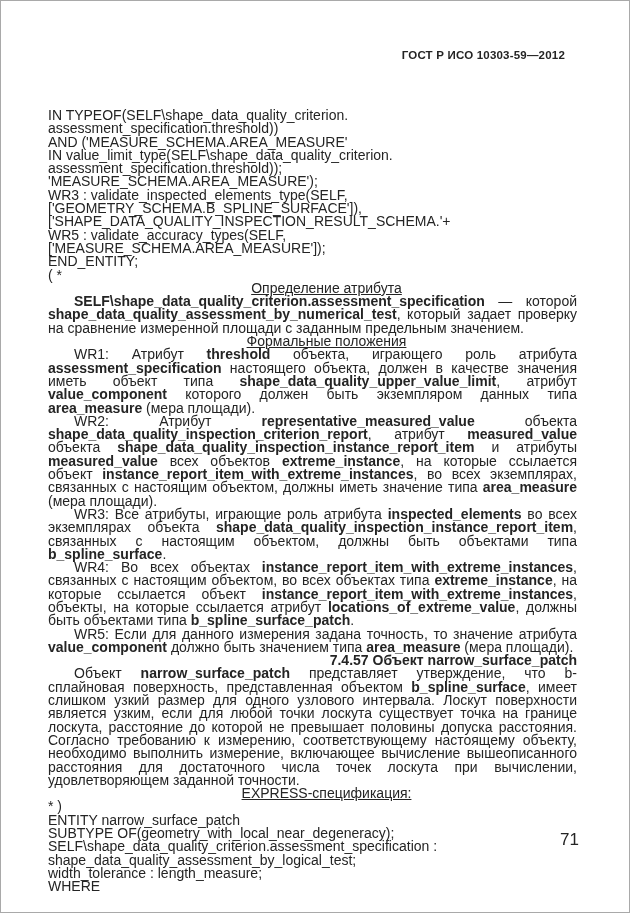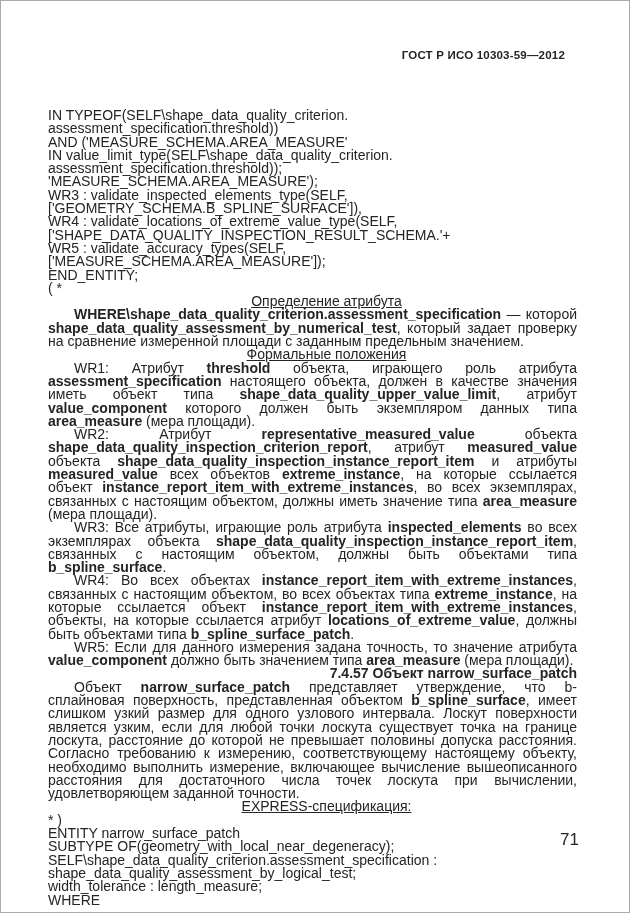--- a/index.html
+++ b/index.html
@@ -76,31 +76,30 @@
 
     <div class="code">
         <div>IN TYPEOF(SELF\shape_data_quality_criterion.</div>
         <div>assessment_specification.threshold))</div>
         <div>AND ('MEASURE_SCHEMA.AREA_MEASURE'</div>
         <div>IN value_limit_type(SELF\shape_data_quality_criterion.</div>
         <div>assessment_specification.threshold));</div>
         <div>'MEASURE_SCHEMA.AREA_MEASURE');</div>
         <div>WR3 : validate_inspected_elements_type(SELF,</div>
         <div>['GEOMETRY_SCHEMA.B_SPLINE_SURFACE']),</div>
-        <div>WR4 : validate_locations_of_extreme_value_type(SELF,</div>
         <div>['SHAPE_DATA_QUALITY_INSPECTION_RESULT_SCHEMA.'+</div>
         <div>WR5 : validate_accuracy_types(SELF,</div>
         <div>['MEASURE_SCHEMA.AREA_MEASURE']);</div>
         <div>END_ENTITY;</div>
         <div>( *</div>
       </div>
 
     <div class="u-heading">Определение атрибута</div>
 
-    <p class="para"><b>WHERE\shape_data_quality_criterion.assessment_specification</b><span> — которой </span><b>shape_data_quality_assessment_by_numerical_test</b><span>, который задает проверку на сравнение измеренной площади с заданным предельным значением.</span></p>
+    <p class="para"><b>SELF\shape_data_quality_criterion.assessment_specification</b><span> — которой </span><b>shape_data_quality_assessment_by_numerical_test</b><span>, который задает проверку на сравнение измеренной площади с заданным предельным значением.</span></p>
 
     <div class="u-heading">Формальные положения</div>
 
     <p class="para"><span>WR1: Атрибут </span><b>threshold</b><span> объекта, играющего роль атрибута </span><b>assessment_specification</b><span> настоящего объекта, должен в качестве значения иметь объект типа </span><b>shape_data_quality_upper_value_limit</b><span>, атрибут </span><b>value_component</b><span> которого должен быть экземпляром данных типа </span><b>area_measure</b><span> (мера площади).</span></p>
 
     <p class="para"><span>WR2: Атрибут </span><b>representative_measured_value</b><span> объекта </span><b>shape_data_quality_inspection_criterion_report</b><span>, атрибут </span><b>measured_value</b><span> объекта </span><b>shape_data_quality_inspection_instance_report_item</b><span> и атрибуты </span><b>measured_value</b><span> всех объектов </span><b>extreme_instance</b><span>, на которые ссылается объект </span><b>instance_report_item_with_extreme_instances</b><span>, во всех экземплярах, связанных с настоящим объектом, должны иметь значение типа </span><b>area_measure</b><span> (мера площади).</span></p>
 
     <p class="para"><span>WR3: Все атрибуты, играющие роль атрибута </span><b>inspected_elements</b><span> во всех экземплярах объекта </span><b>shape_data_quality_inspection_instance_report_item</b><span>, связанных с настоящим объектом, должны быть объектами типа </span><b>b_spline_surface</b><span>.</span></p>
 
     <p class="para"><span>WR4: Во всех объектах </span><b>instance_report_item_with_extreme_instances</b><span>, связанных с настоящим объектом, во всех объектах типа </span><b>extreme_instance</b><span>, на которые ссылается объект </span><b>instance_report_item_with_extreme_instances</b><span>, объекты, на которые ссылается атрибут </span><b>locations_of_extreme_value</b><span>, должны быть объектами типа </span><b>b_spline_surface_patch</b><span>.</span></p>

